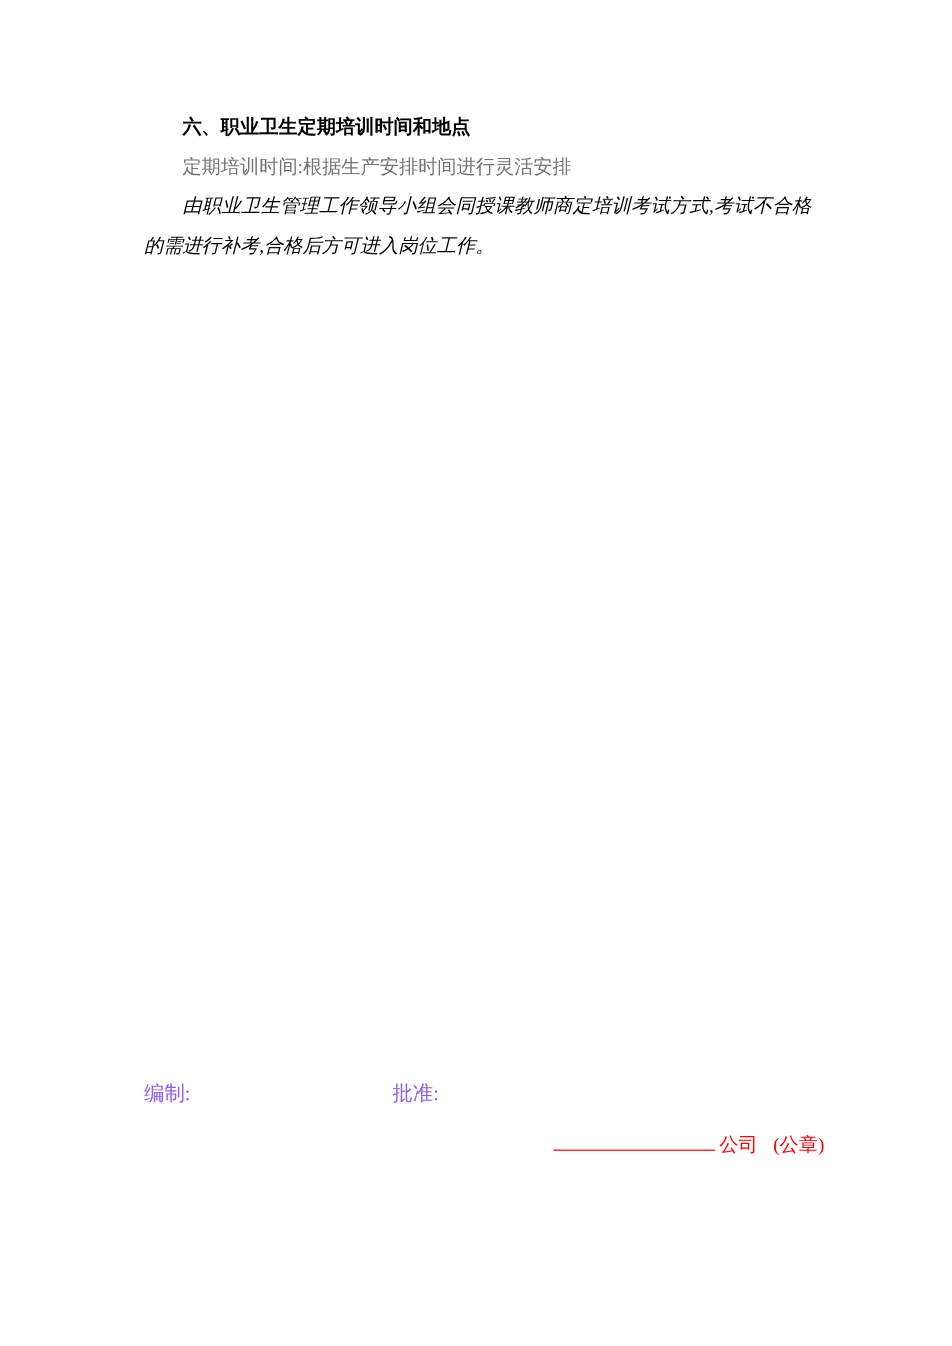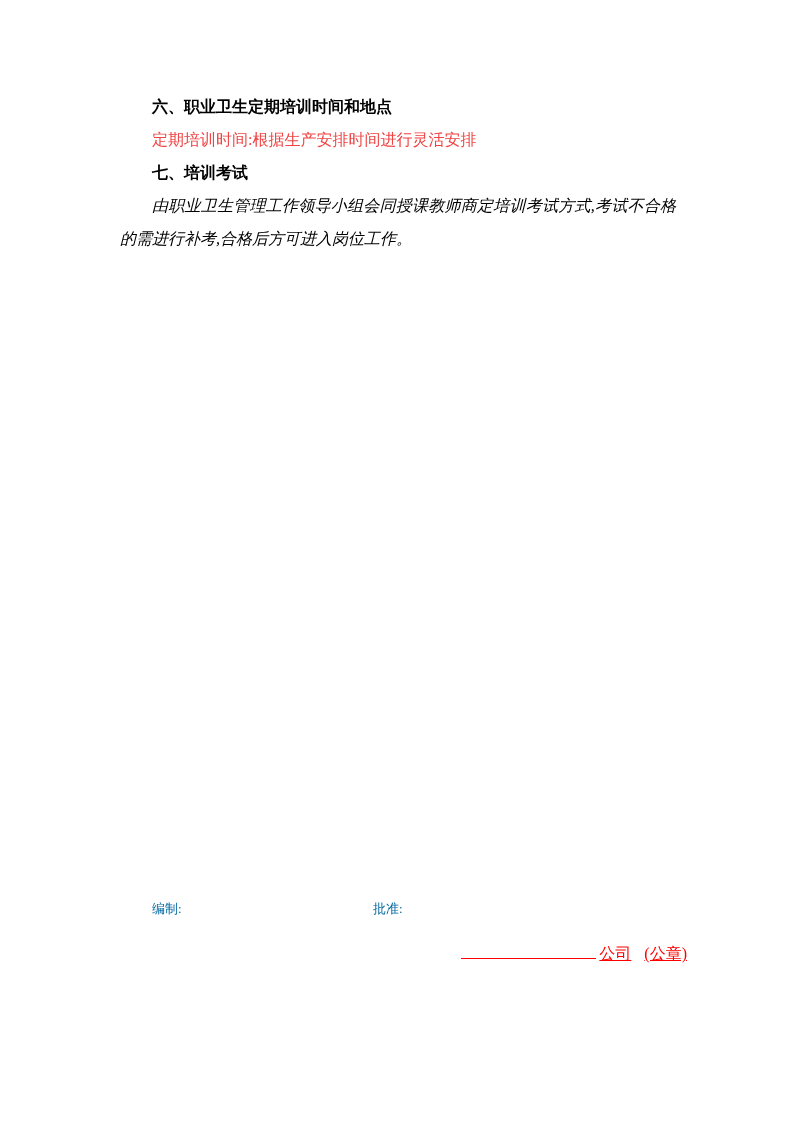--- a/index.html
+++ b/index.html
@@ -27,57 +27,55 @@
   .content p {
     margin: 0;
     padding: 0;
   }
   .heading {
     font-weight: bold;
     text-indent: 2em;
     color: #000000;
   }
   .red-line {
-    color: #ef4444;
+    color: #737373;
     text-indent: 2em;
   }
   .body-para {
     text-indent: 2em;
     text-align: justify;
     color: #000000;
     font-style: italic;
   }
   .footer-labels {
     position: absolute;
     left: 120px;
     top: 900px;
     width: 556px;
     height: 22px;
-    font-size: 13px;
-    color: #0369a1;
-    margin-left: 32px;
+    font-size: 17px;
+    color: #8b5cf6;
   }
   .approved-label {
     position: absolute;
-    left: 221px;
+    left: 207px;
     top: 0;
   }
   .prepared-label {
     position: absolute;
     left: 0;
     top: 0;
   }
   .company-line {
     position: absolute;
     top: 941px;
     right: 106px;
     font-size: 16px;
     color: #ff0000;
     white-space: nowrap;
-    text-decoration: underline;
   }
   .blank-underline {
     display: inline-block;
     width: 135px;
     height: 17px;
     border-bottom: 1px solid #ff0000;
     vertical-align: baseline;
     margin-right: 3px;
   }
   .seal-label {
@@ -97,21 +95,20 @@
   }
 </style>
 </head>
 <body>
 
 <div class="page">
 
   <div class="content">
     <p class="heading">六、职业卫生定期培训时间和地点</p>
     <p class="red-line">定期培训时间:根据生产安排时间进行灵活安排</p>
-    <p class="heading">七、培训考试</p>
     <p class="body-para">由职业卫生管理工作领导小组会同授课教师商定培训考试方式,考试不合格的需进行补考,合格后方可进入岗位工作。</p>
   </div>
 
   <div class="footer-labels">
     <span class="prepared-label">编制:</span>
     <span class="approved-label">批准:</span>
   </div>
 
   <div class="company-line">
     <span class="blank-underline"></span><span>公司</span><span class="seal-label">(公章)</span>

